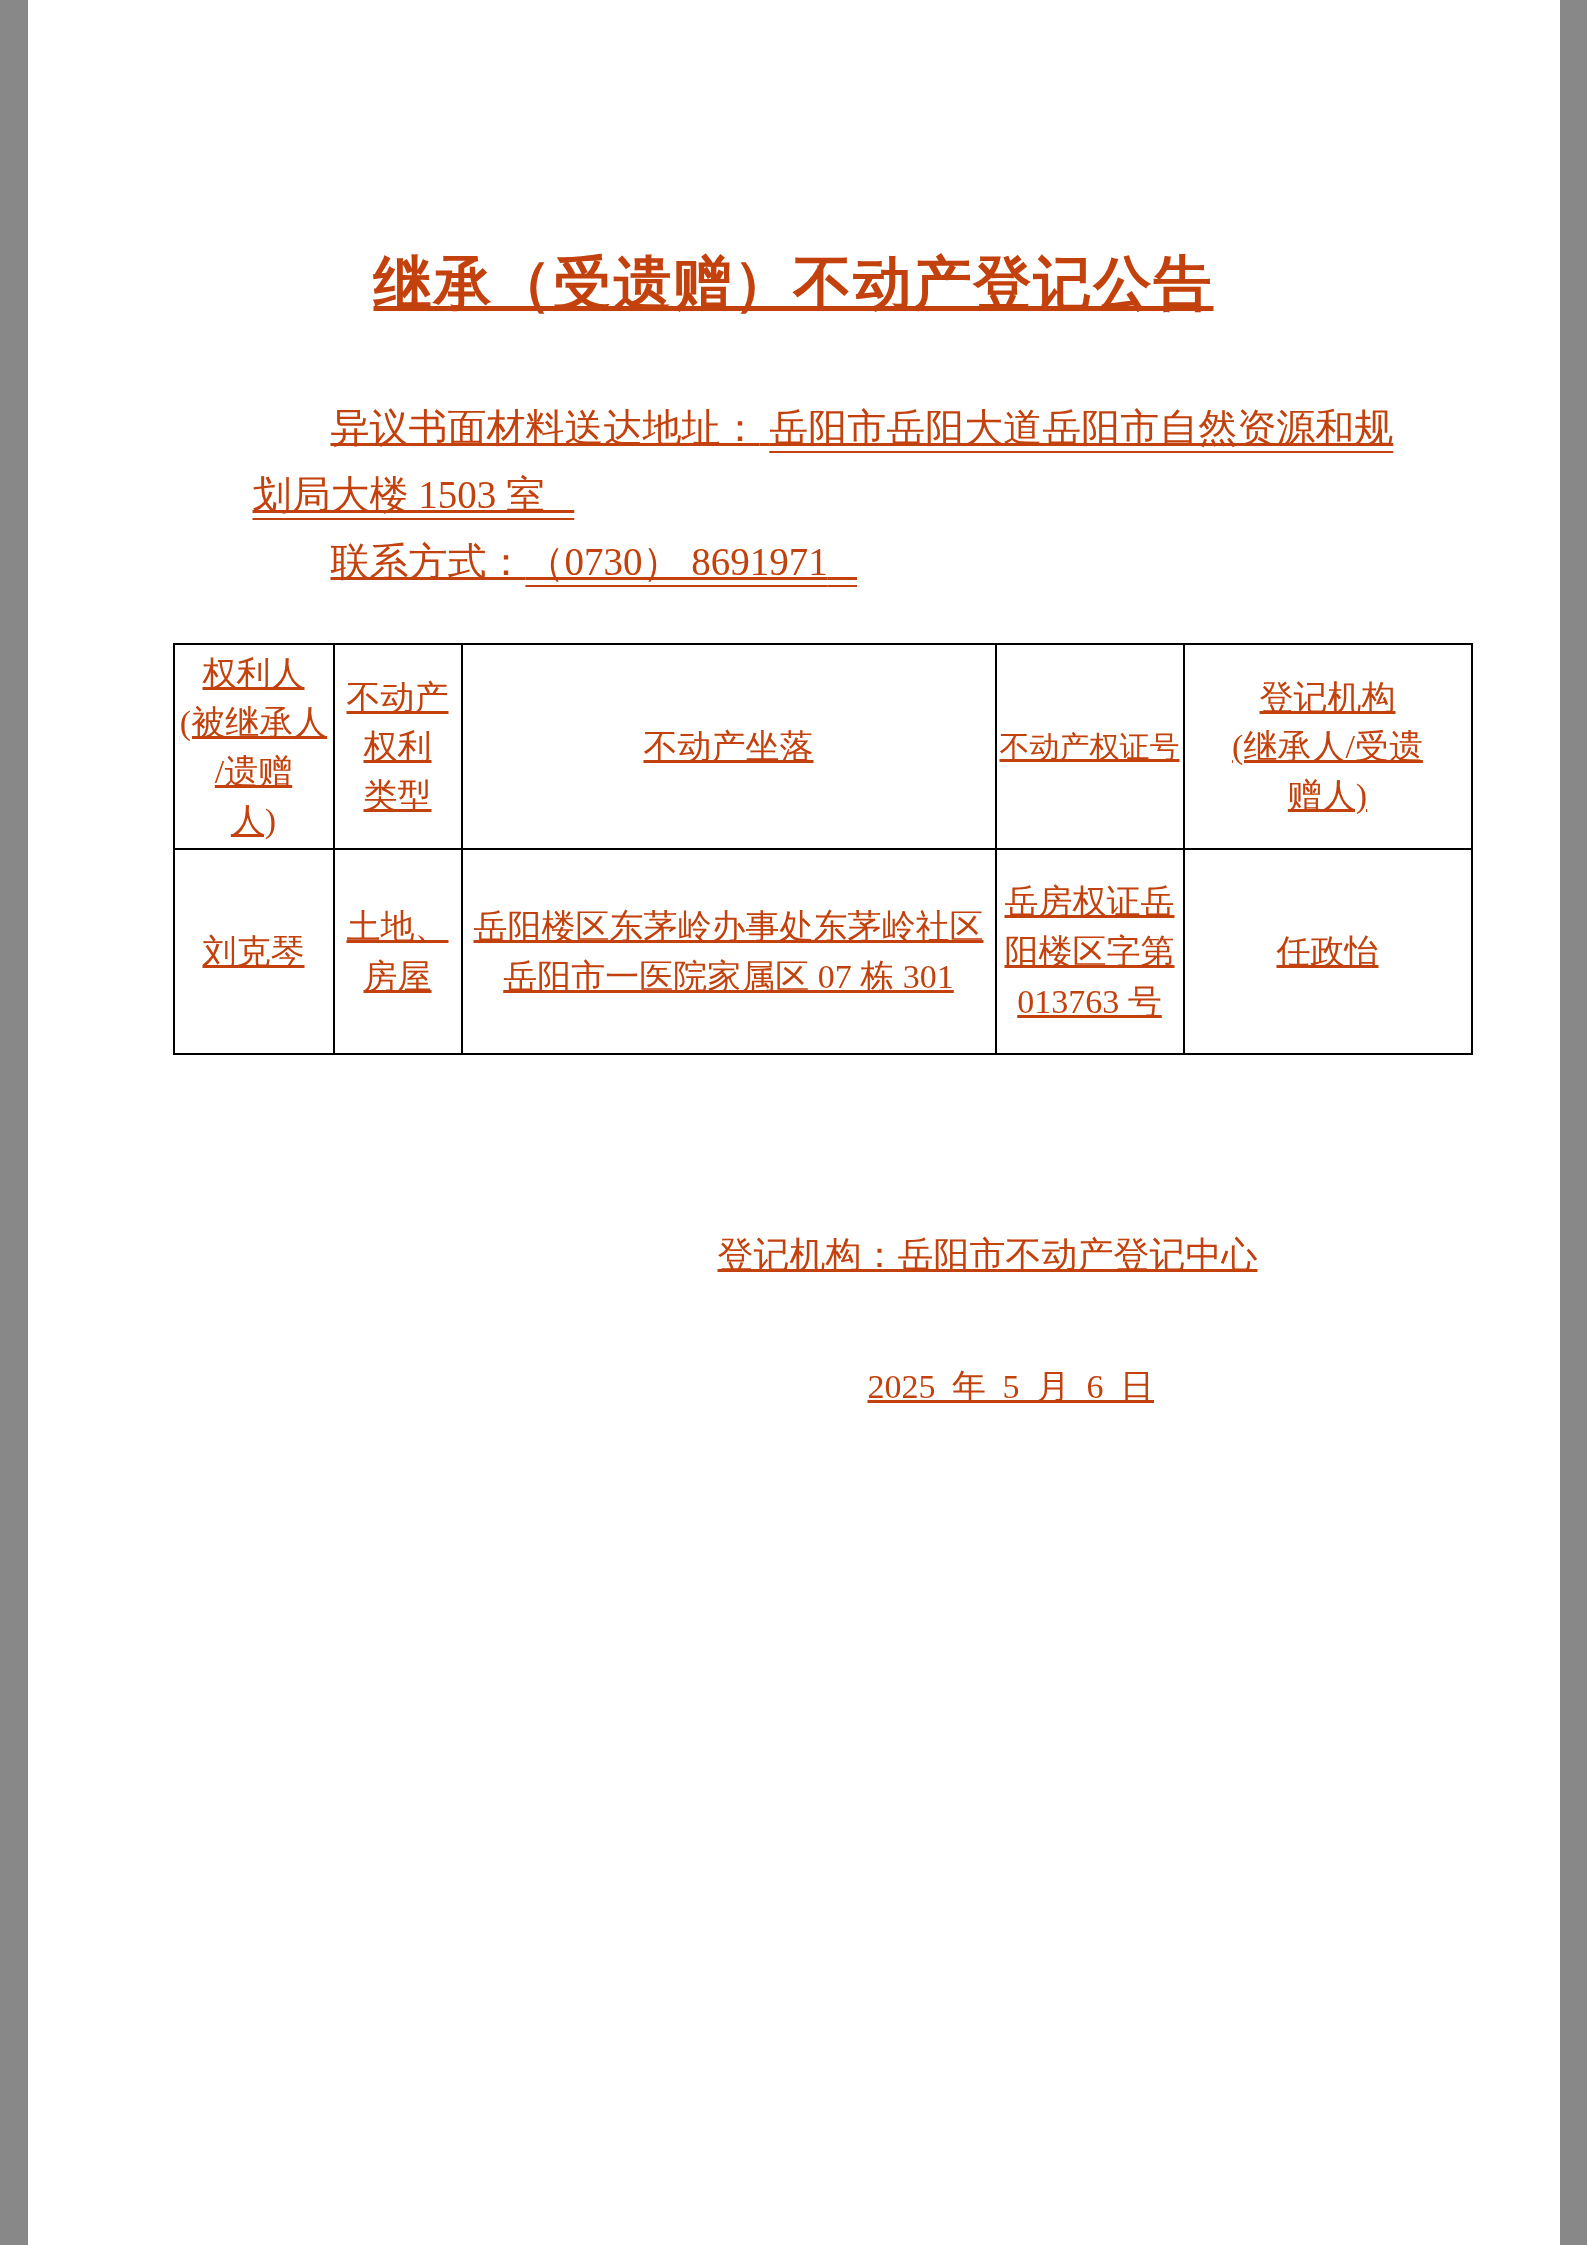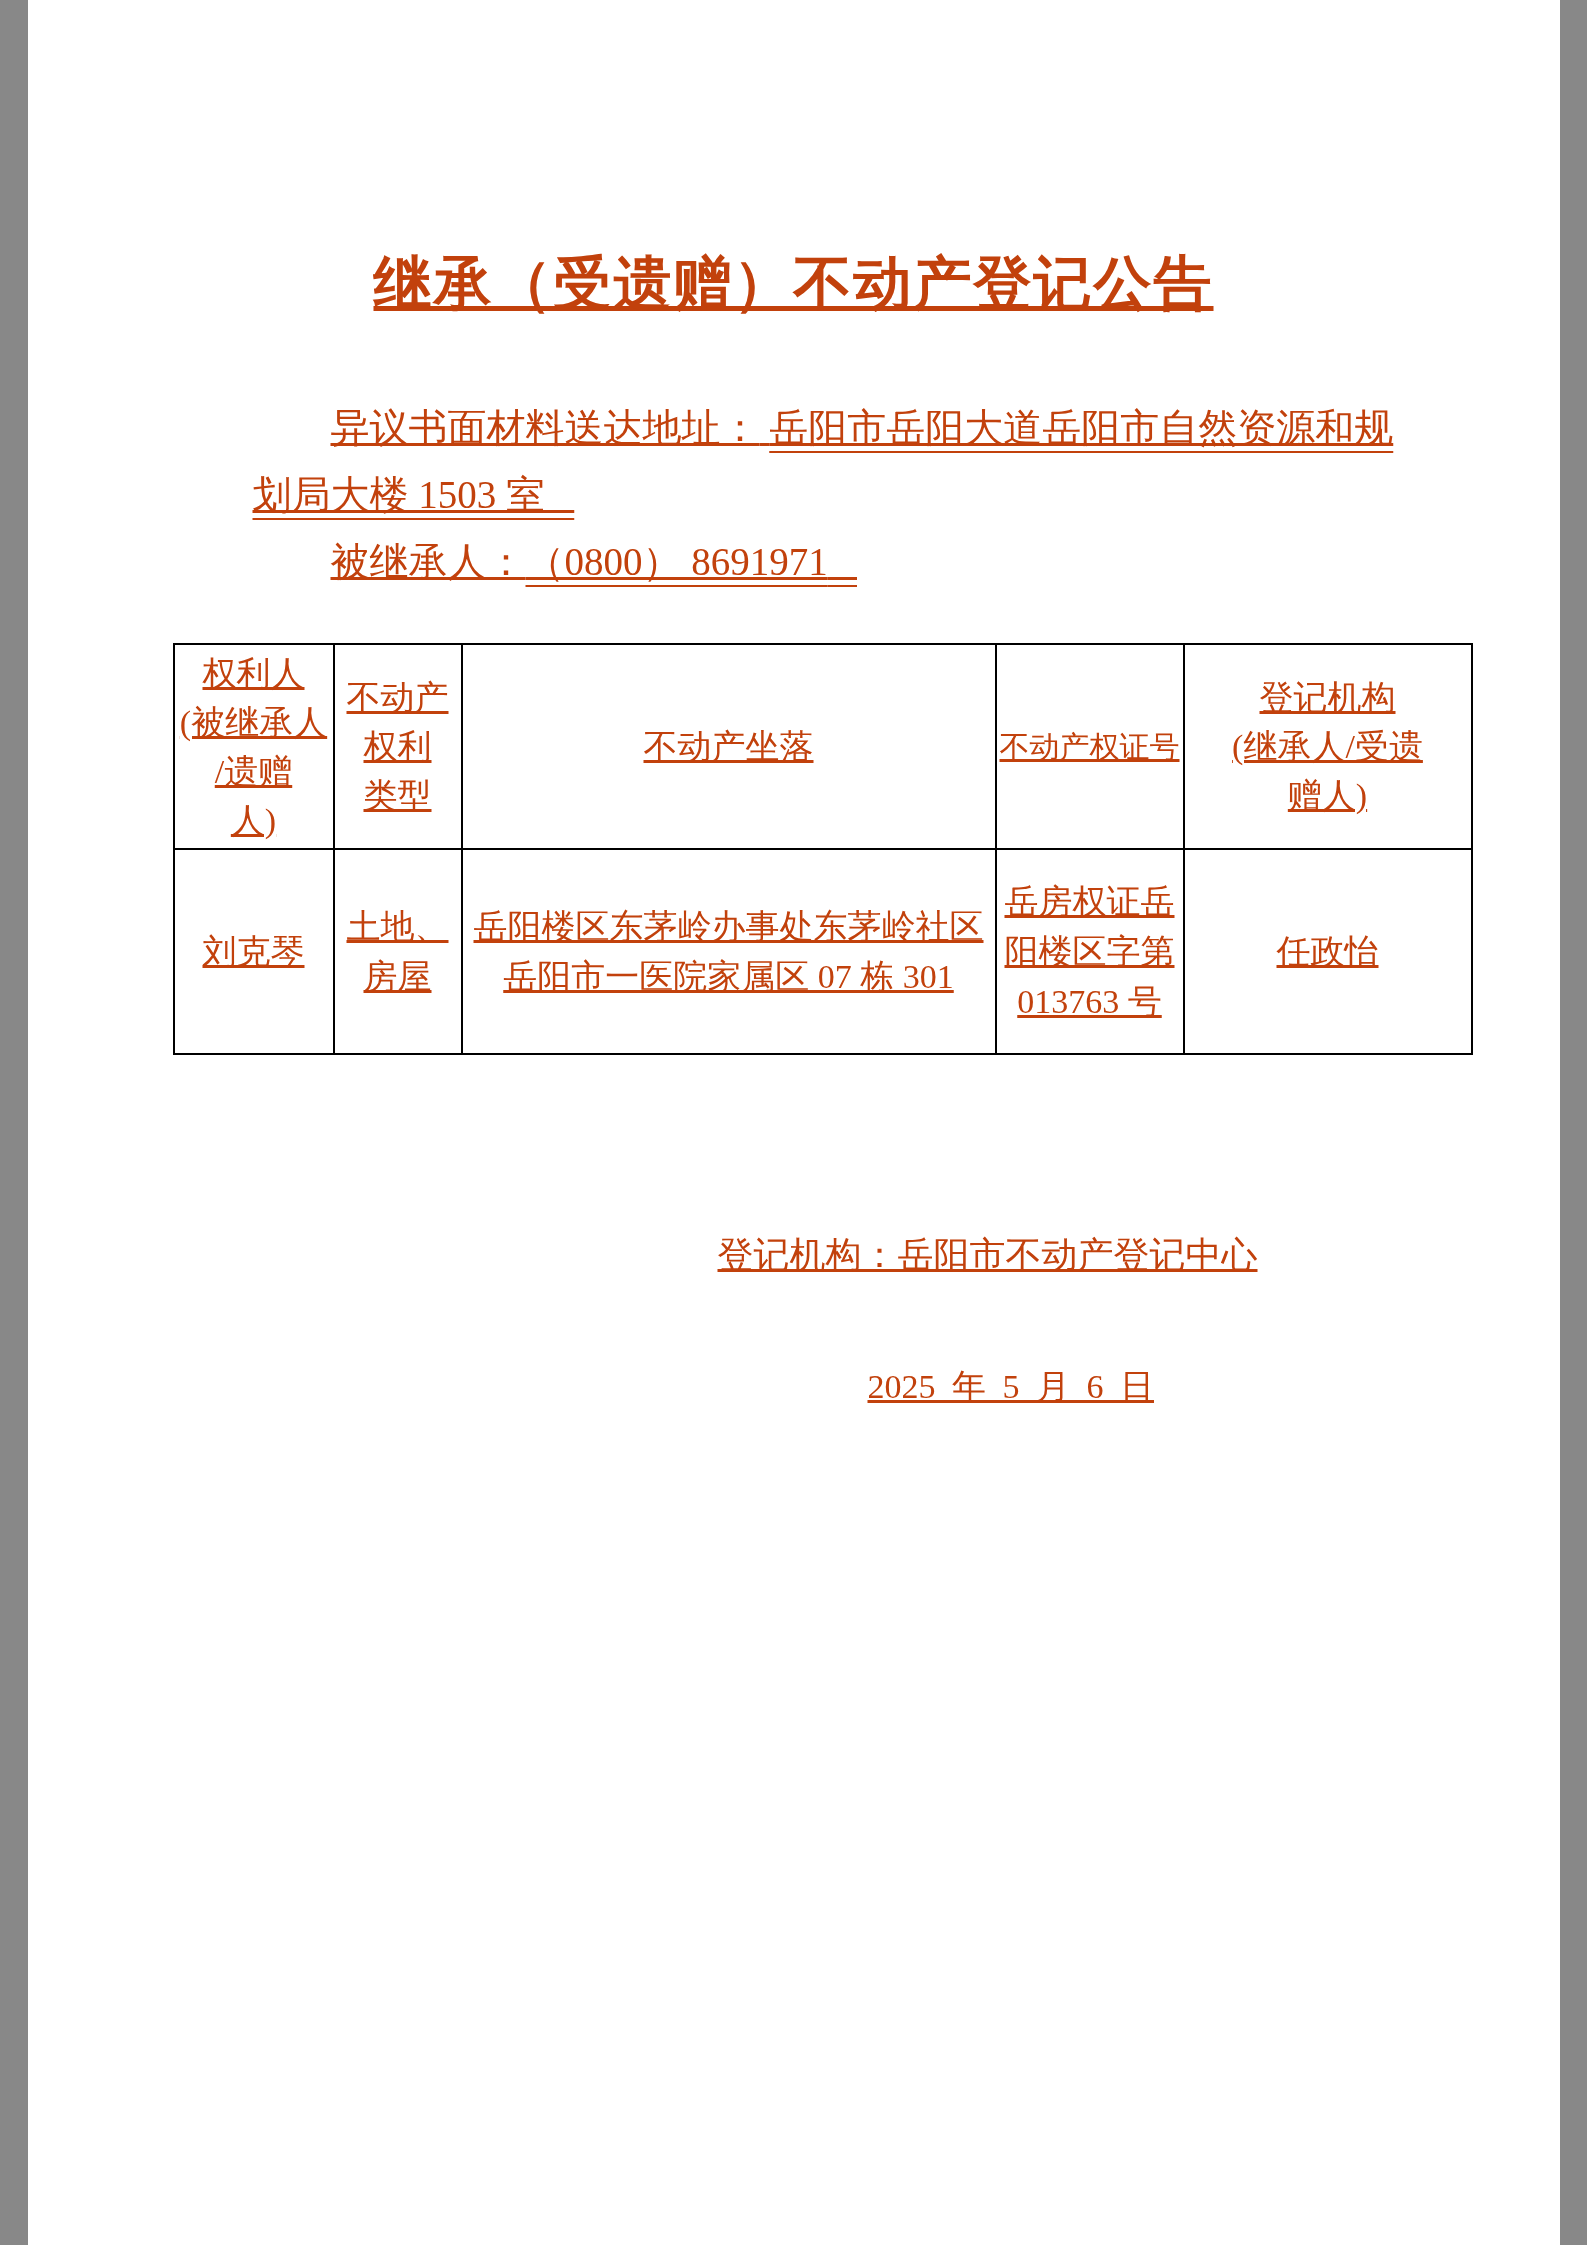--- a/index.html
+++ b/index.html
@@ -101,21 +101,21 @@
 
   <h1 class="doc-title">继承（受遗赠）不动产登记公告</h1>
 
 
   <div class="body-block">
 
 
     <p class="para"><span>异议书面材料送达地址：</span>&nbsp;<span class="ul pad-after">岳阳市岳阳大道岳阳市自然资源和规
 划局大楼 1503 室</span></p>
 
-    <p class="para"><span>被继承人：</span><span class="ul pad-after">（0800） 8691971</span></p>
+    <p class="para"><span>联系方式：</span><span class="ul pad-after">（0730） 8691971</span></p>
 
   </div>
 
   <table class="reg-table">
     <colgroup>
       <col style="width:160px">
       <col style="width:128px">
       <col style="width:534px">
       <col style="width:188px">
       <col style="width:288px">

